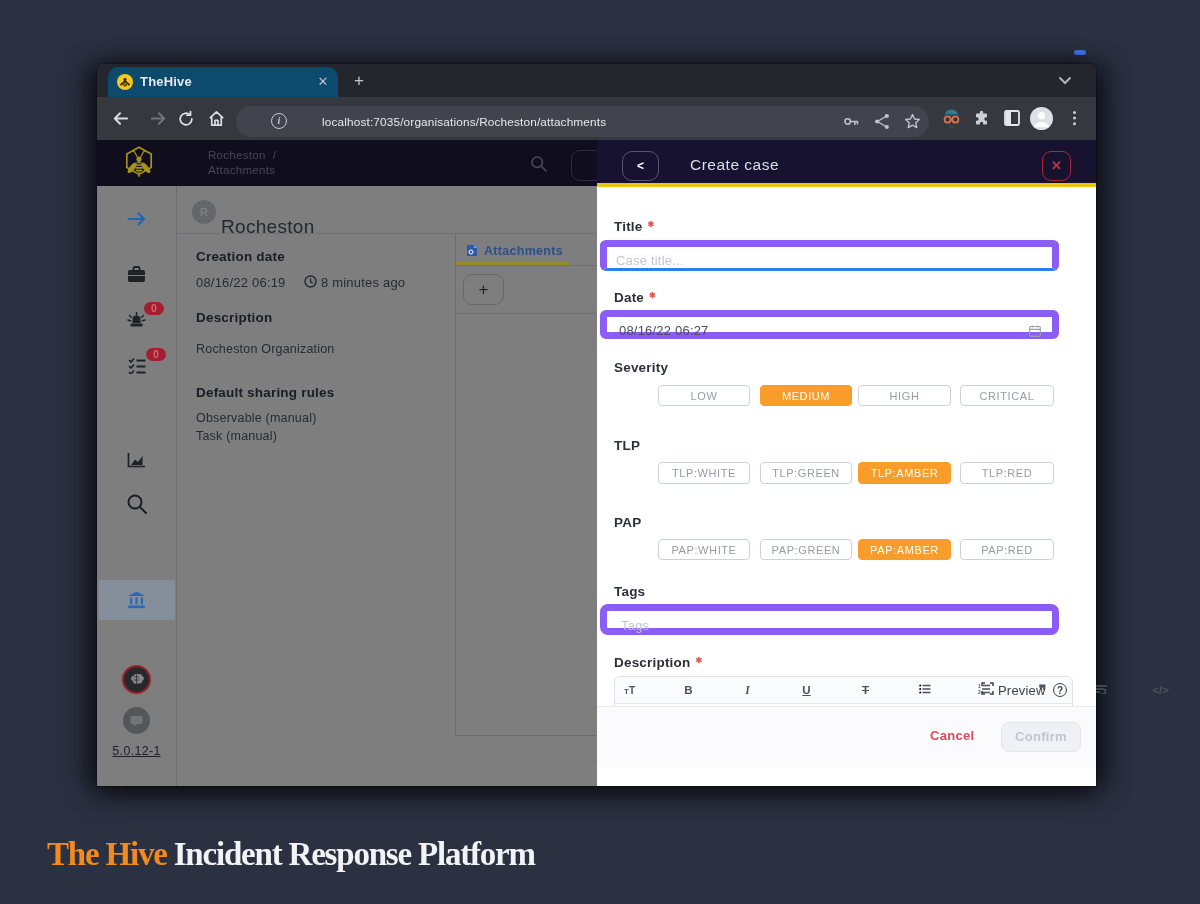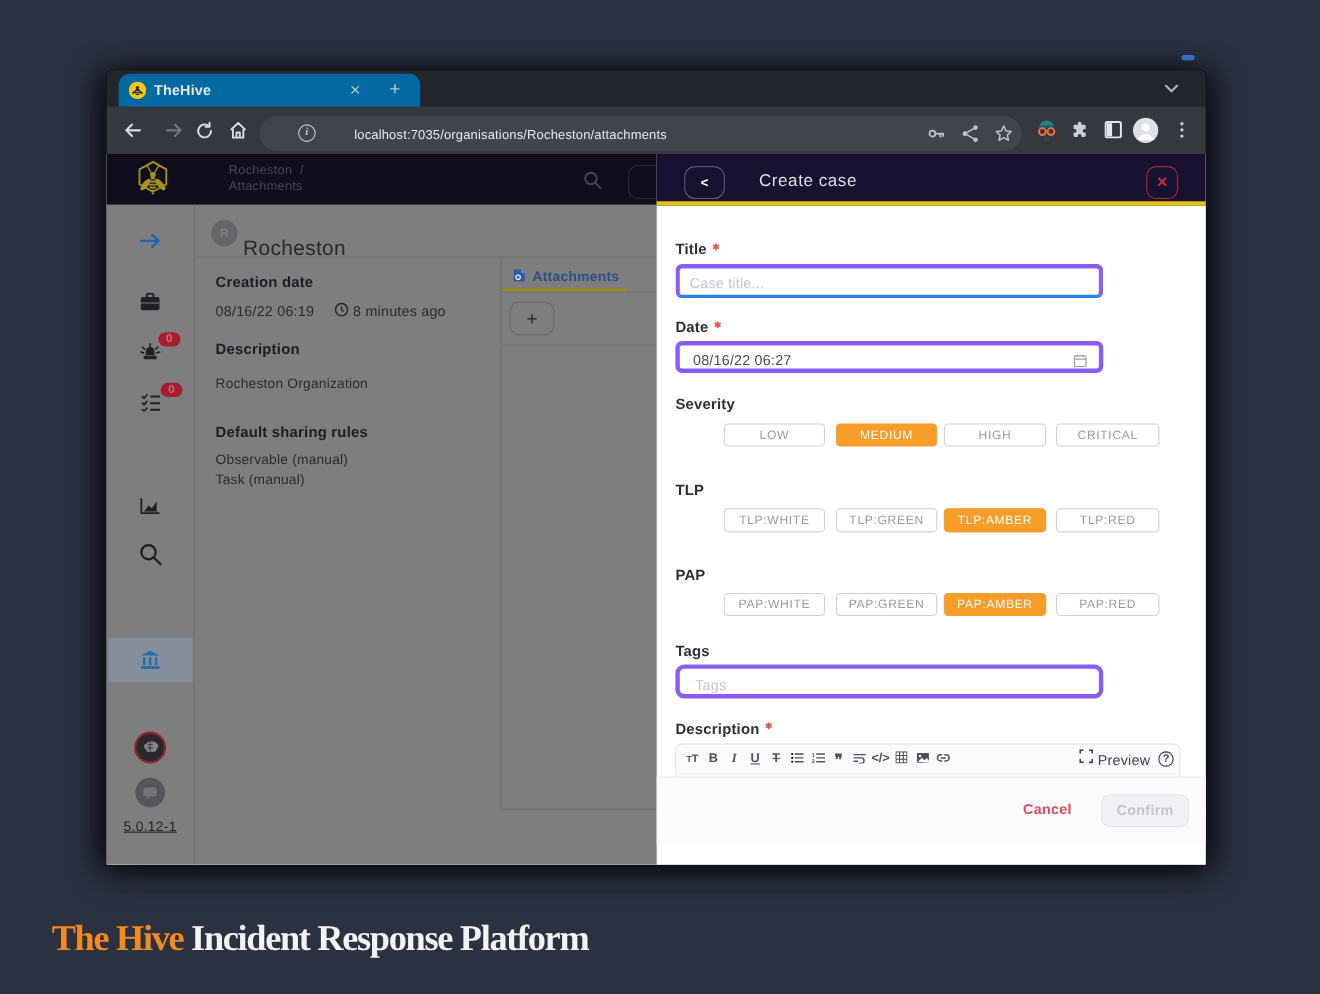--- a/index.html
+++ b/index.html
@@ -4,21 +4,21 @@
 <style>
   * { margin:0; padding:0; box-sizing:border-box; }
   html,body { width:1200px; height:904px; overflow:hidden; }
   body { background:#2b3140; font-family:"Liberation Sans", sans-serif; position:relative; }
   .abs { position:absolute; }
 
   
   #shot { position:absolute; left:97px; top:64px; width:999px; height:722px;
           box-shadow:0 8px 28px rgba(0,0,0,.55), 12px 0 22px rgba(8,6,18,.5), -12px 0 22px rgba(8,6,18,.5), 0 0 0 1px rgba(0,0,0,.25); border-radius:6px 6px 0 0; }
   #tabstrip { position:absolute; left:0; top:0; width:999px; height:33px; background:#24262d; border-radius:6px 6px 0 0; }
-  #tab { position:absolute; left:11px; top:3px; width:274px; height:30px; background:#0369a1; border-radius:10px 10px 0 0; }
+  #tab { position:absolute; left:11px; top:3px; width:230px; height:30px; background:#0c4a6e; border-radius:10px 10px 0 0; }
   #tab .fav { position:absolute; left:9px; top:7px; width:16px; height:16px; }
   #tab .ttl { position:absolute; left:32px; top:7px; font-size:13px; color:#e7e9ee; font-weight:600; letter-spacing:.2px; }
   #tab .cls { position:absolute; left:206px; top:6px; width:18px; height:18px; color:#bcc0c7; font-size:13px; text-align:center; line-height:18px; }
   .newtab { position:absolute; left:250px; top:5px; width:24px; height:24px; color:#c3c7cd; font-size:17px; text-align:center; line-height:23px; font-weight:400; }
   .tsearch { position:absolute; left:960px; top:8px; }
 
   #toolbar { position:absolute; left:0; top:33px; width:999px; height:43px; background:#35383f; }
   .tbico { position:absolute; top:0; height:43px; display:flex; align-items:center; justify-content:center; width:30px; }
   #pill { position:absolute; left:139px; top:9px; width:693px; height:31px; background:#41444c; border-radius:16px; }
   #pill .info { position:absolute; left:35px; top:7px; width:16px; height:16px; border:1.4px solid #c6cad1; border-radius:50%; color:#c6cad1; font-size:10px; line-height:13px; text-align:center; font-weight:700; font-family:"Liberation Serif",serif; font-style:italic; }
@@ -50,34 +50,34 @@
 
   
   #modal { position:absolute; left:500px; top:76px; width:499px; height:646px; background:#fff; }
   #mhead { position:absolute; left:0; top:0; width:499px; height:47px; background:#181231; border-bottom:4px solid #e7c512; }
   #mback { position:absolute; left:25px; top:11px; width:37px; height:30px; border:1px solid #5a5670; border-radius:10px; color:#fff; font-size:12px; font-weight:700; text-align:center; line-height:28px; }
   #mtitle { position:absolute; left:93px; top:16px; font-size:15.5px; color:#dbdfe9; letter-spacing:.5px; }
   #mclose { position:absolute; left:445px; top:11px; width:29px; height:30px; border:1.5px solid #a92838; border-radius:9px; color:#cb2f3f; font-size:13px; font-weight:700; text-align:center; line-height:27px; }
 
   .flabel { position:absolute; left:17px; font-size:13.5px; font-weight:700; color:#2b303b; letter-spacing:.2px; }
   .req { color:#e4574e; font-size:8px; vertical-align:4px; margin-left:5px; }
-  .finput { position:absolute; left:17px; width:389px; background:#fff; border:4px solid #8b5cf6; border-radius:6px; font-size:13px; letter-spacing:.2px; }
+  .finput { position:absolute; left:3px; width:459px; background:#fff; border:7px solid #8b5cf6; border-radius:6px; font-size:13px; letter-spacing:.2px; }
   .ph { color:#c2c5cd; }
   .chip { position:absolute; height:100%; top:0; border:1px solid #cdd1d9; border-radius:4px; background:#fff; color:#979ba5;
           font-size:11px; letter-spacing:.6px; text-align:center; display:flex; align-items:center; justify-content:center; }
   .chip.on { background:#f89c2a; border-color:#f89c2a; color:#fff; }
   .chiprow { position:absolute; left:17px; width:459px;margin-left:44px; }
 
   #mfoot { position:absolute; left:0; top:566px; width:499px; height:61px; background:#fbfbfd; border-top:1px solid #e8eaee; }
   #cancel { position:absolute; left:333px; top:21px; font-size:13px; font-weight:700; color:#dd4a5a; letter-spacing:.3px; }
   #confirm { position:absolute; left:404px; top:15px; width:80px; height:30px; background:#f0f1f4; border:1px solid #e3e5ea; border-radius:8px; color:#c2c5cc; font-size:13px; font-weight:700; text-align:center; line-height:28px; letter-spacing:.3px; }
 
   
   #editor { position:absolute; left:17px; top:536px; width:459px; height:49px; border:1px solid #dfe2e8; border-radius:6px 6px 0 0; }
-  #edbar { position:absolute; left:0; top:0; width:457px; height:27px; background:#fafbfc; border-bottom:1px solid #e4e7ec; border-radius:6px 6px 0 0; display:flex; align-items:center; }
+  #edbar { position:absolute; left:0; top:0; width:457px; height:27px; background:#fafbfc; border-bottom:1px solid #e4e7ec; border-radius:6px 6px 0 0; display:flex; align-items:center;gap:40px; }
   .edi { color:#4c525e; font-size:11.5px; font-weight:700; width:19px; text-align:center; flex:0 0 auto; }
 
   
   #cap { position:absolute; left:47px; top:836px; font-family:"Liberation Serif", serif; font-weight:700; font-size:33px; color:#f2f3f5; letter-spacing:-1.2px; }
   #cap .o { color:#f28a1e; }
 
   
   #bluedash { position:absolute; left:1074px; top:50px; width:12px; height:5px; border-radius:2.5px; background:#3f7fe8; }
 </style>
 </head>

